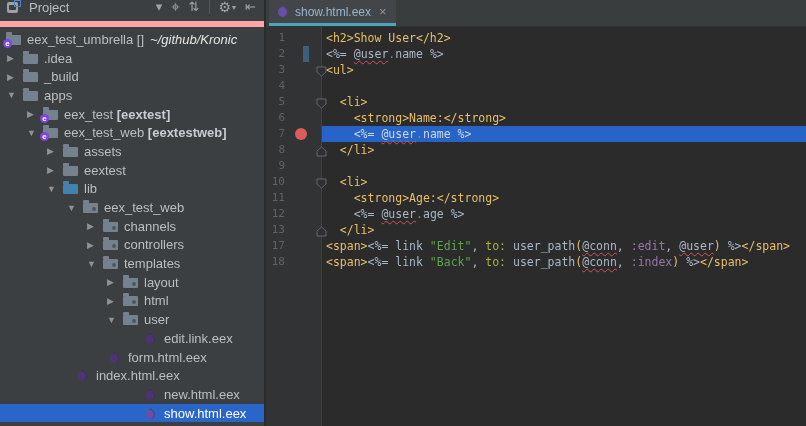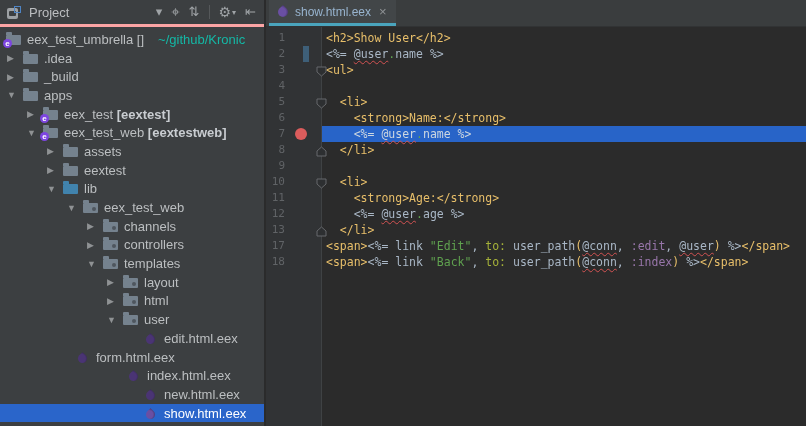--- a/index.html
+++ b/index.html
@@ -2,22 +2,22 @@
 <html><head>
 <meta charset="utf-8">
 <style>
   * { margin:0; padding:0; box-sizing:border-box; }
   html,body { width:806px; height:426px; overflow:hidden; }
   body { background:#2b2b2b; font-family:"Liberation Sans", sans-serif; position:relative; }
 
   
   .project-panel { position:absolute; left:0; top:0; width:265px; height:426px;
     background:#3c3f41; border-right:1px solid #2a2b2c; }
-  .panel-header { height:27px; display:flex; align-items:center; padding:0 8px 0 7px;
-    border-bottom:3px solid #fca5a5; }
+  .panel-header { height:27px; display:flex; align-items:flex-start; padding:0 8px 0 7px;
+    border-bottom:6px solid #fca5a5; }
   .pw-icon { width:14px; height:13px; position:relative; margin-right:8px; }
   .pw-icon .pg { position:absolute; left:0; bottom:0; width:11px; height:11px;
     background:#9da1a4; border-radius:2px; }
   .pw-icon .pg::after { content:""; position:absolute; left:2px; top:3px; width:7px; height:5px;
     background:#3c3f41; border-radius:1px; }
   .pw-icon .bl { position:absolute; right:0; top:0; width:7px; height:7px;
     border:1px solid #4e84c4; }
   .panel-title { font-size:13px; color:#bcbec0; }
   .header-icons { margin-left:auto; display:flex; align-items:center; gap:9px;
     color:#9fa3a6; font-size:13px; }
@@ -43,21 +43,21 @@
     border-radius:50%; background:#4e565e; }
   .badge { position:absolute; left:-3px; bottom:-2px; width:9px; height:9px;
     background:#7d45e0; border-radius:50%; color:#fff; font-size:8px; line-height:9px;
     text-align:center; font-weight:bold; }
   .drop { position:absolute; left:3px; bottom:1px; width:9px; height:9px;
     background:radial-gradient(circle at 38% 62%, #4a3474 0 55%, #2c1f47 100%);
     border-radius:0 50% 50% 50%; transform:rotate(45deg); }
   .tree-row.selected .drop, .drop.bright {
     background:radial-gradient(circle at 38% 62%, #6a4fa3 0 50%, #33254e 100%); }
   .lbl-bold { font-weight:bold; color:#c9cdd1; }
-  .lbl-path { color:#14b8a6; margin-left:14px; }
+  .lbl-path { color:#e5e5e5; margin-left:6px;font-style:italic; }
 
   
   .tabbar { position:absolute; left:266px; top:0; right:0; height:27px; background:#3a3d3e;
     border-bottom:1px solid #313334; display:flex; align-items:stretch; }
   .tab { position:relative; margin-left:3px; display:flex; align-items:center; gap:6px;
     padding:0 9px 2px 8px; background:#424648; }
   .tab::after { content:""; position:absolute; left:0; right:0; bottom:0; height:3px;
     background:#4aa4bd; }
   .tab .icon-wrap { width:12px; height:12px; margin:0; }
   .tab .drop { left:1px; bottom:1px; width:10px; height:10px; }
@@ -228,30 +228,30 @@
         <span class="icon-wrap">
           <span class="fld pkg"></span>
         </span>
         <span>user</span>
       </div>
       <div class="tree-row" style="padding-left: 127px;">
         <span class="tree-arrow"></span>
         <span class="icon-wrap">
           <span class="drop"></span>
         </span>
-        <span>edit.html.eex</span>
+        <span>edit.link.eex</span>
+      </div>
+      <div class="tree-row" style="padding-left: 91px;">
+        <span class="tree-arrow"></span>
+        <span class="icon-wrap">
+          <span class="drop"></span>
+        </span>
+        <span>form.html.eex</span>
       </div>
       <div class="tree-row" style="padding-left: 59px;">
-        <span class="tree-arrow"></span>
-        <span class="icon-wrap">
-          <span class="drop"></span>
-        </span>
-        <span>form.html.eex</span>
-      </div>
-      <div class="tree-row" style="padding-left: 110px;">
         <span class="tree-arrow"></span>
         <span class="icon-wrap">
           <span class="drop"></span>
         </span>
         <span>index.html.eex</span>
       </div>
       <div class="tree-row" style="padding-left: 127px;">
         <span class="tree-arrow"></span>
         <span class="icon-wrap">
           <span class="drop"></span>

